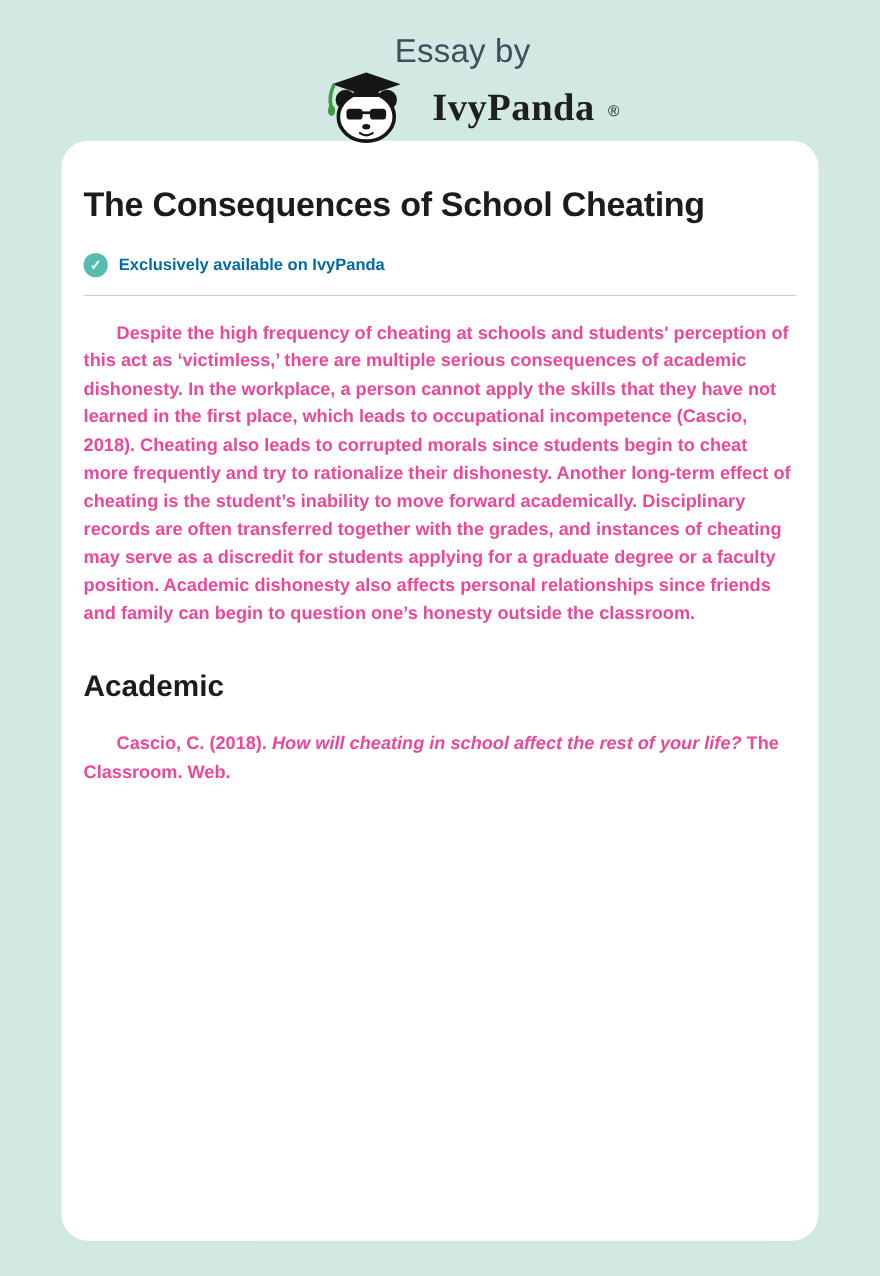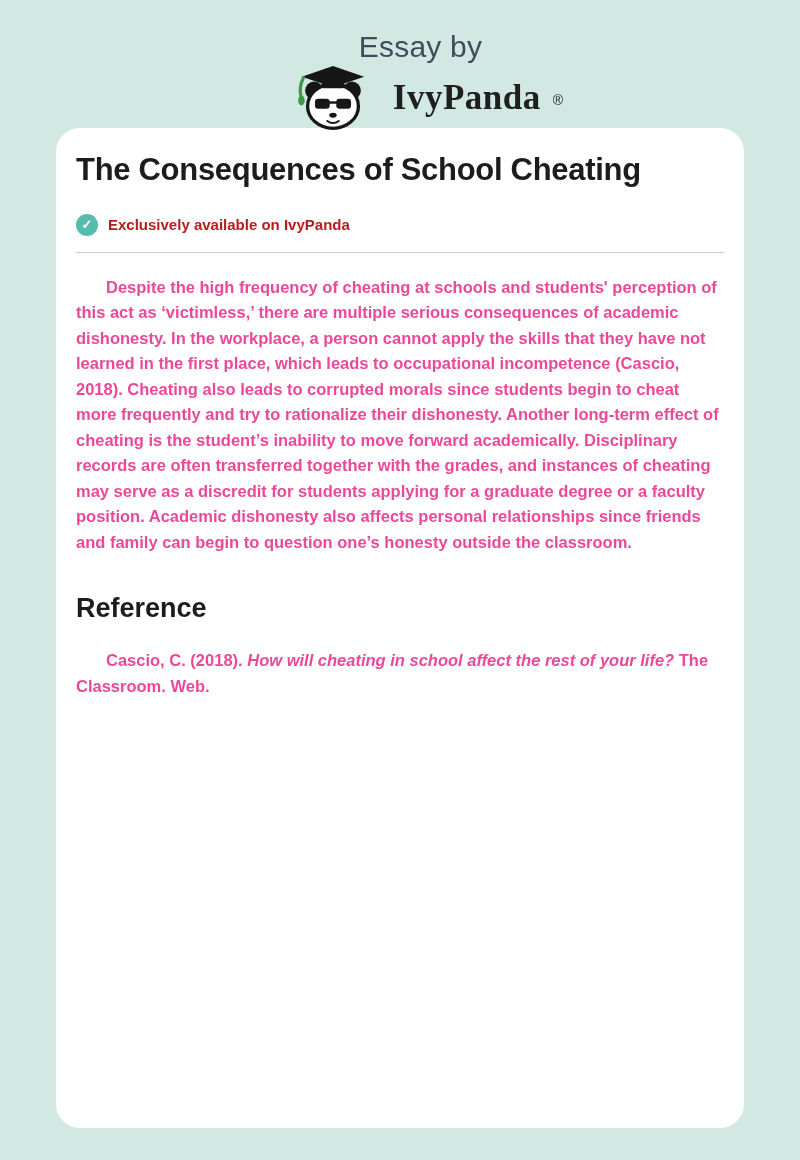--- a/index.html
+++ b/index.html
@@ -49,21 +49,21 @@
     margin-left: 1px;
   }
 
   
   .essay-card {
     width: 688px;
     height: 1000px;
     margin: 24px 0 0 56px;
     background: #ffffff;
     border-radius: 24px;
-    padding: 24px 20px 30px 20px;
+    padding: 40px 20px 30px 20px;
   }
   .essay-title {
     margin: 0 0 26px 0;
     font-size: 31px;
     line-height: 1.15;
     font-weight: 700;
     color: #1c1c1c;
     letter-spacing: -0.3px;
   }
 
@@ -82,21 +82,21 @@
     font-weight: 700;
     display: flex;
     align-items: center;
     justify-content: center;
     margin-right: 10px;
     flex: 0 0 auto;
   }
   .badge-label {
     font-size: 15px;
     font-weight: 700;
-    color: #b91c1c;
+    color: #0369a1;
   }
 
   .divider {
     border: none;
     border-top: 1px solid #cccccc;
     margin: 0 0 22px 0;
   }
 
   .body-text {
     font-size: 16.5px;
@@ -154,16 +154,16 @@
 
   <div class="badge-row">
     <span class="check-circle">✓</span>
     <span class="badge-label">Exclusively available on IvyPanda</span>
   </div>
 
   <hr class="divider">
 
   <p class="body-text">Despite the high frequency of cheating at schools and students' perception of this act as ‘victimless,’ there are multiple serious consequences of academic dishonesty. In the workplace, a person cannot apply the skills that they have not learned in the first place, which leads to occupational incompetence (Cascio, 2018). Cheating also leads to corrupted morals since students begin to cheat more frequently and try to rationalize their dishonesty. Another long-term effect of cheating is the student’s inability to move forward academically. Disciplinary records are often transferred together with the grades, and instances of cheating may serve as a discredit for students applying for a graduate degree or a faculty position. Academic dishonesty also affects personal relationships since friends and family can begin to question one’s honesty outside the classroom.</p>
 
-  <h2 class="reference-heading">Reference</h2>
+  <h2 class="reference-heading">Academic</h2>
 
   <p class="body-text reference-entry"><span>Cascio, C. (2018). </span><span class="ref-italic">How will cheating in school affect the rest of your life?</span><span> The Classroom. Web.</span></p>
 </main>
 
 </body></html>

